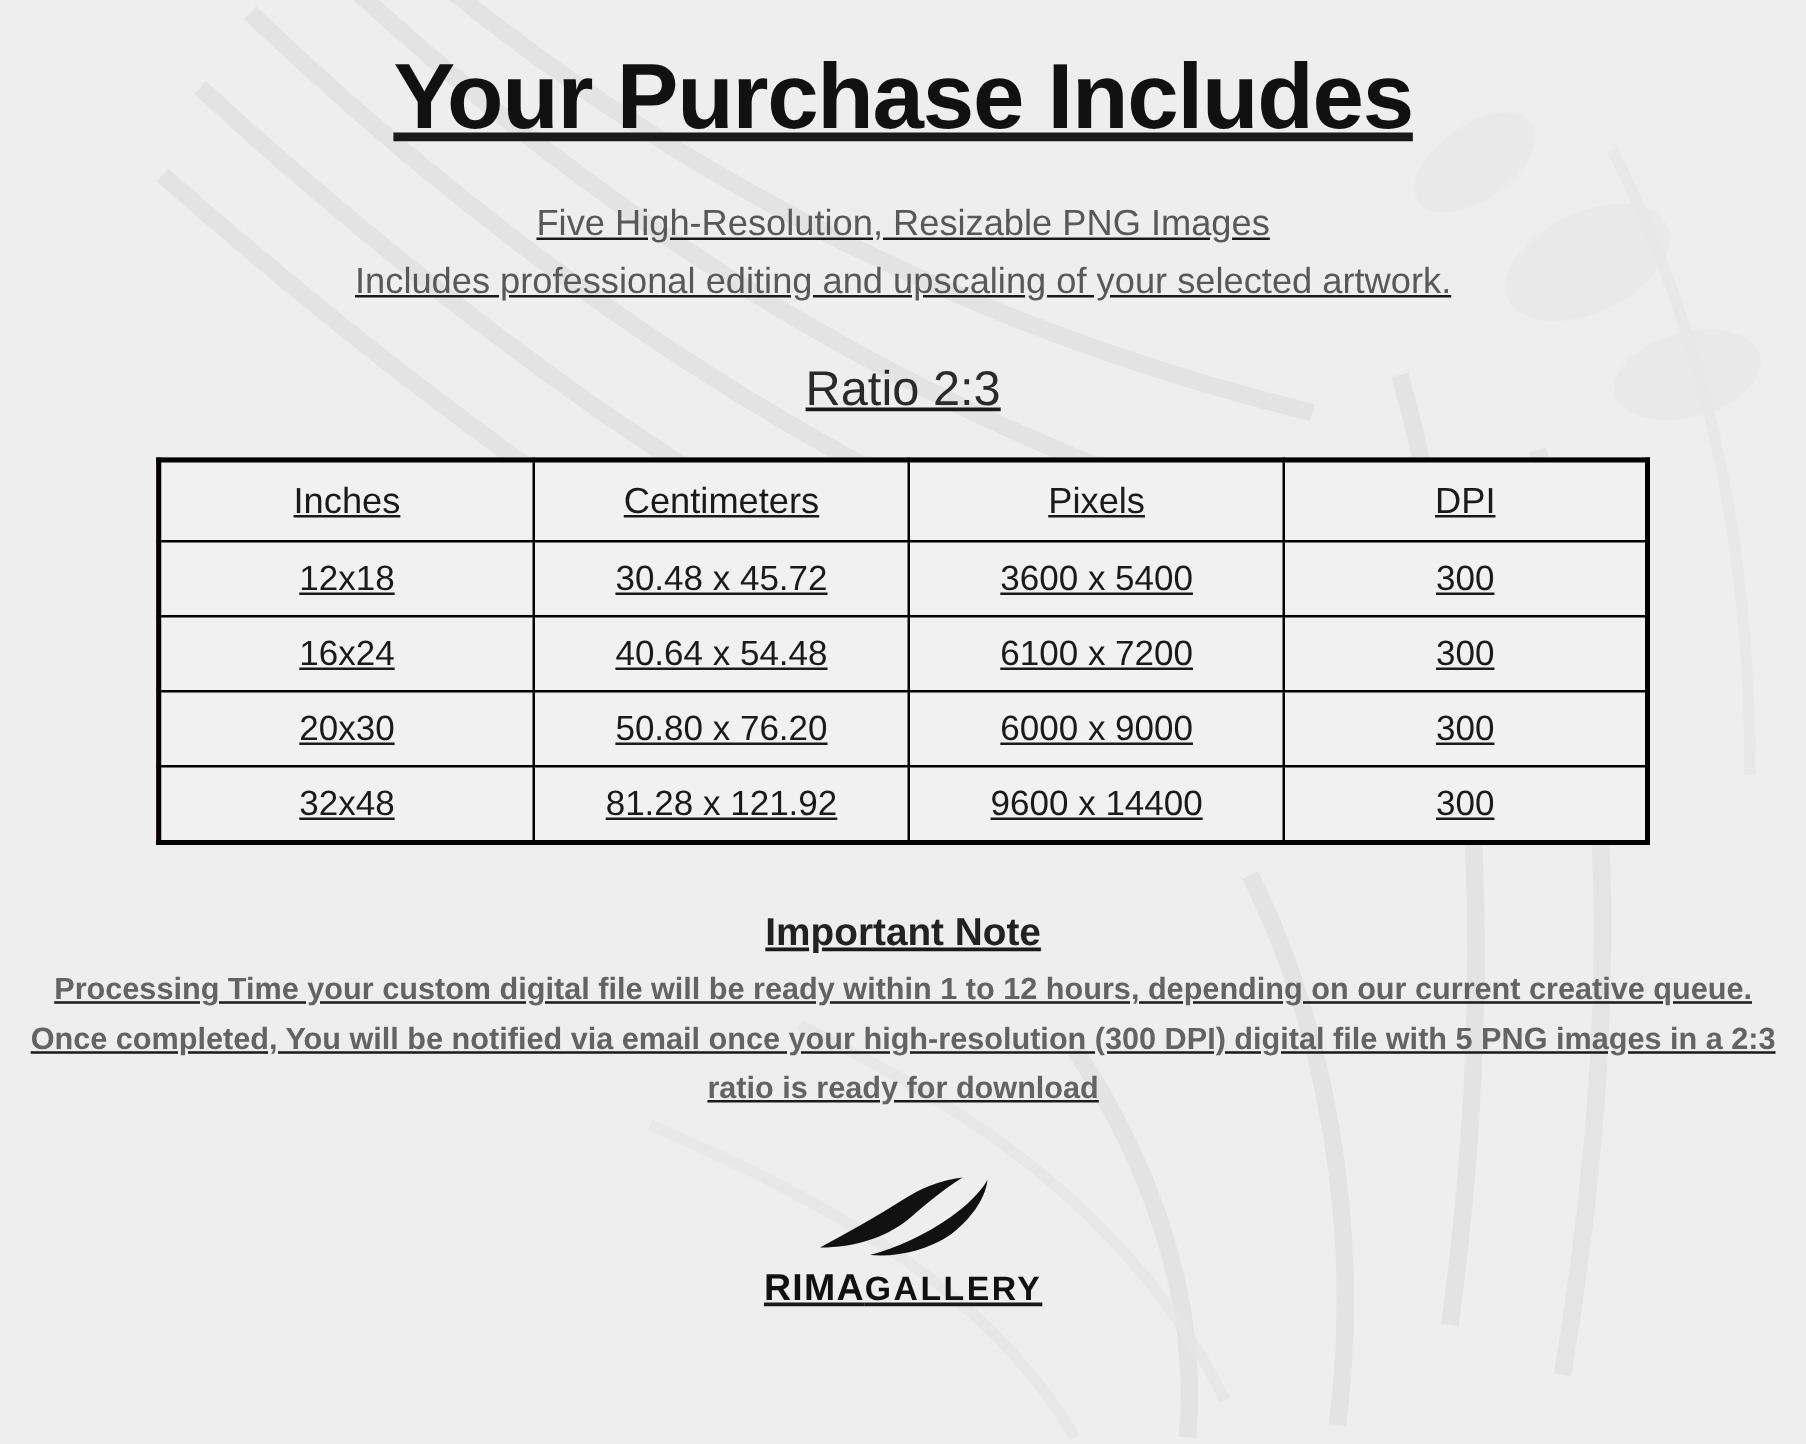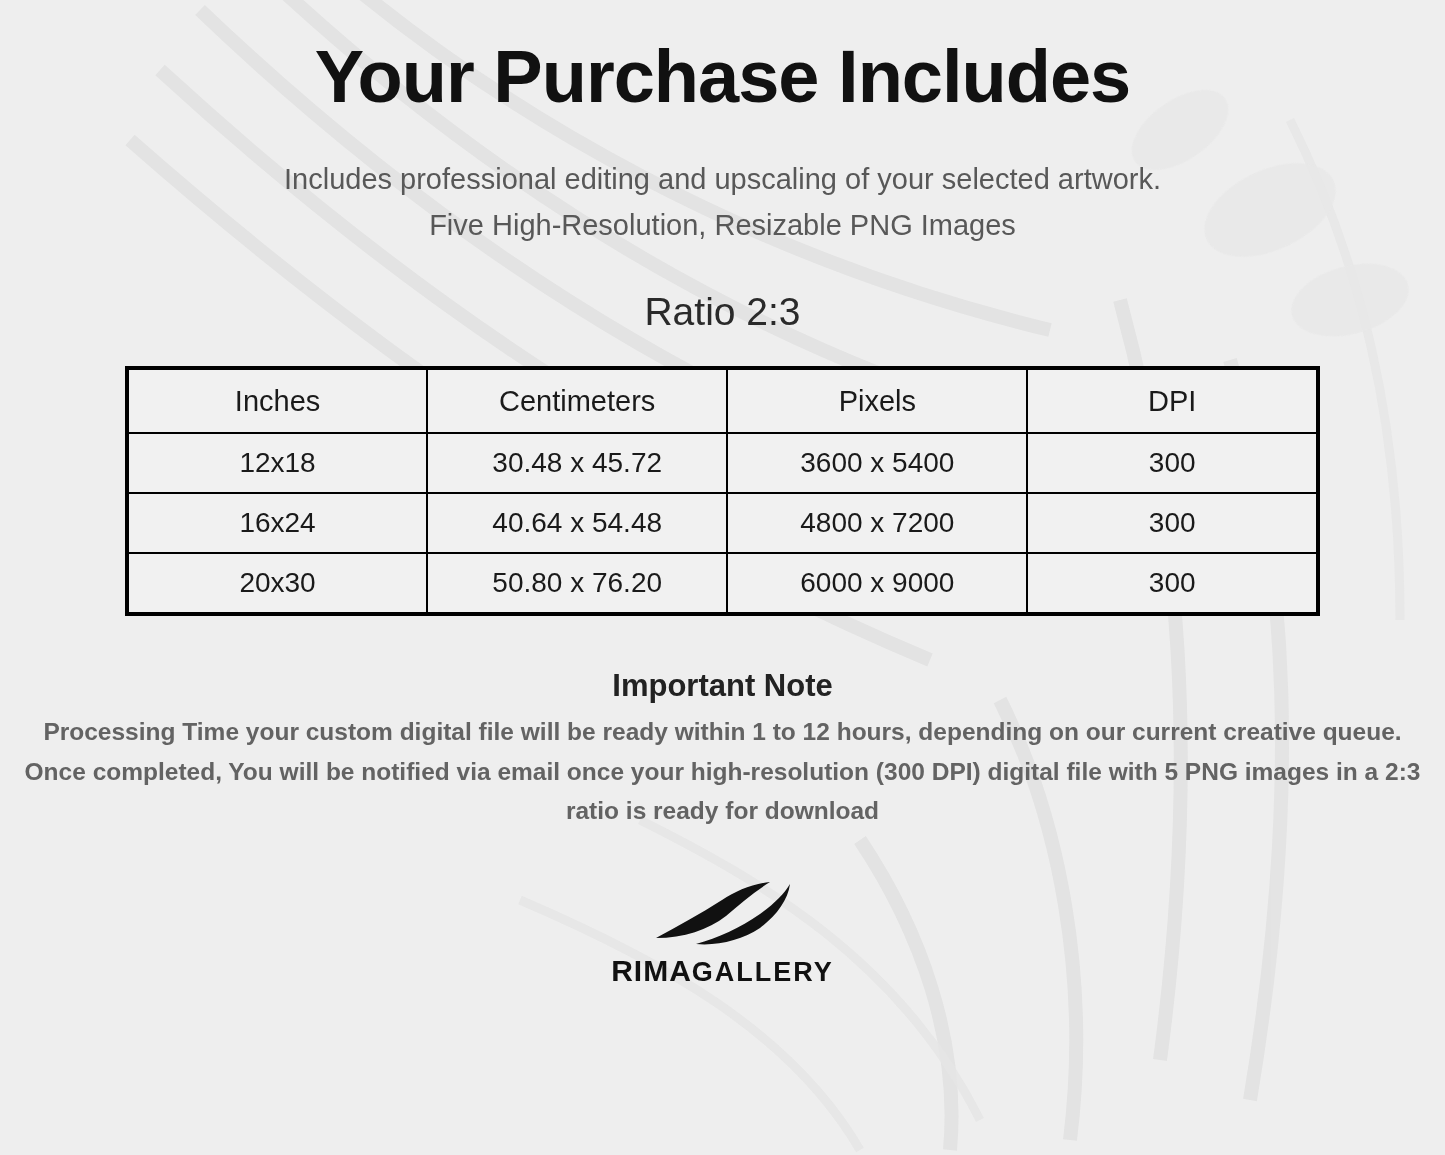--- a/index.html
+++ b/index.html
@@ -20,20 +20,21 @@
     inset: 0;
     pointer-events: none;
     z-index: 0;
   }
   .page {
     position: relative;
     z-index: 1;
     width: 1445px;
     height: 1155px;
     box-sizing: border-box;
+    text-decoration: underline;
   }
   .title {
     text-align: center;
     font-size: 74px;
     font-weight: bold;
     letter-spacing: -1px;
     color: #111111;
     margin: 0;
     padding-top: 38px;
     line-height: 1.05;
@@ -149,22 +150,22 @@
       <ellipse cx="1180" cy="130" rx="55" ry="30" transform="rotate(-35 1180 130)"></ellipse>
     </g>
   </svg>
 </div>
 
 <div class="page">
 
   <h1 class="title">Your Purchase Includes</h1>
 
   <div class="subtitle-block">
+    <div class="subtitle-line">Five High-Resolution, Resizable PNG Images</div>
     <div class="subtitle-line">Includes professional editing and upscaling of your selected artwork.</div>
-    <div class="subtitle-line">Five High-Resolution, Resizable PNG Images</div>
   </div>
 
   <div class="ratio">Ratio 2:3</div>
 
   <table class="size-table">
     <colgroup>
       <col class="c-in">
         <col class="c-cm">
         <col class="c-px">
         <col class="c-dpi">
@@ -180,27 +181,33 @@
     <tbody>
       <tr>
         <td>12x18</td>
         <td>30.48 x 45.72</td>
         <td>3600 x 5400</td>
         <td>300</td>
       </tr>
       <tr>
         <td>16x24</td>
         <td>40.64 x 54.48</td>
-        <td>4800 x 7200</td>
+        <td>6100 x 7200</td>
         <td>300</td>
       </tr>
       <tr>
         <td>20x30</td>
         <td>50.80 x 76.20</td>
         <td>6000 x 9000</td>
+        <td>300</td>
+      </tr>
+      <tr>
+        <td>32x48</td>
+        <td>81.28 x 121.92</td>
+        <td>9600 x 14400</td>
         <td>300</td>
       </tr>
     </tbody>
   </table>
 
   <div class="note-title">Important Note</div>
   <div class="note-body">Processing Time your custom digital file will be ready within 1 to 12 hours, depending on our current creative queue. Once completed, You will be notified via email once your high-resolution (300 DPI) digital file with 5 PNG images in a 2:3 ratio is ready for download</div>
 
   <div class="logo-wrap">
     <svg class="logo-mark" width="150" height="70" viewBox="0 0 150 70" xmlns="http://www.w3.org/2000/svg">

